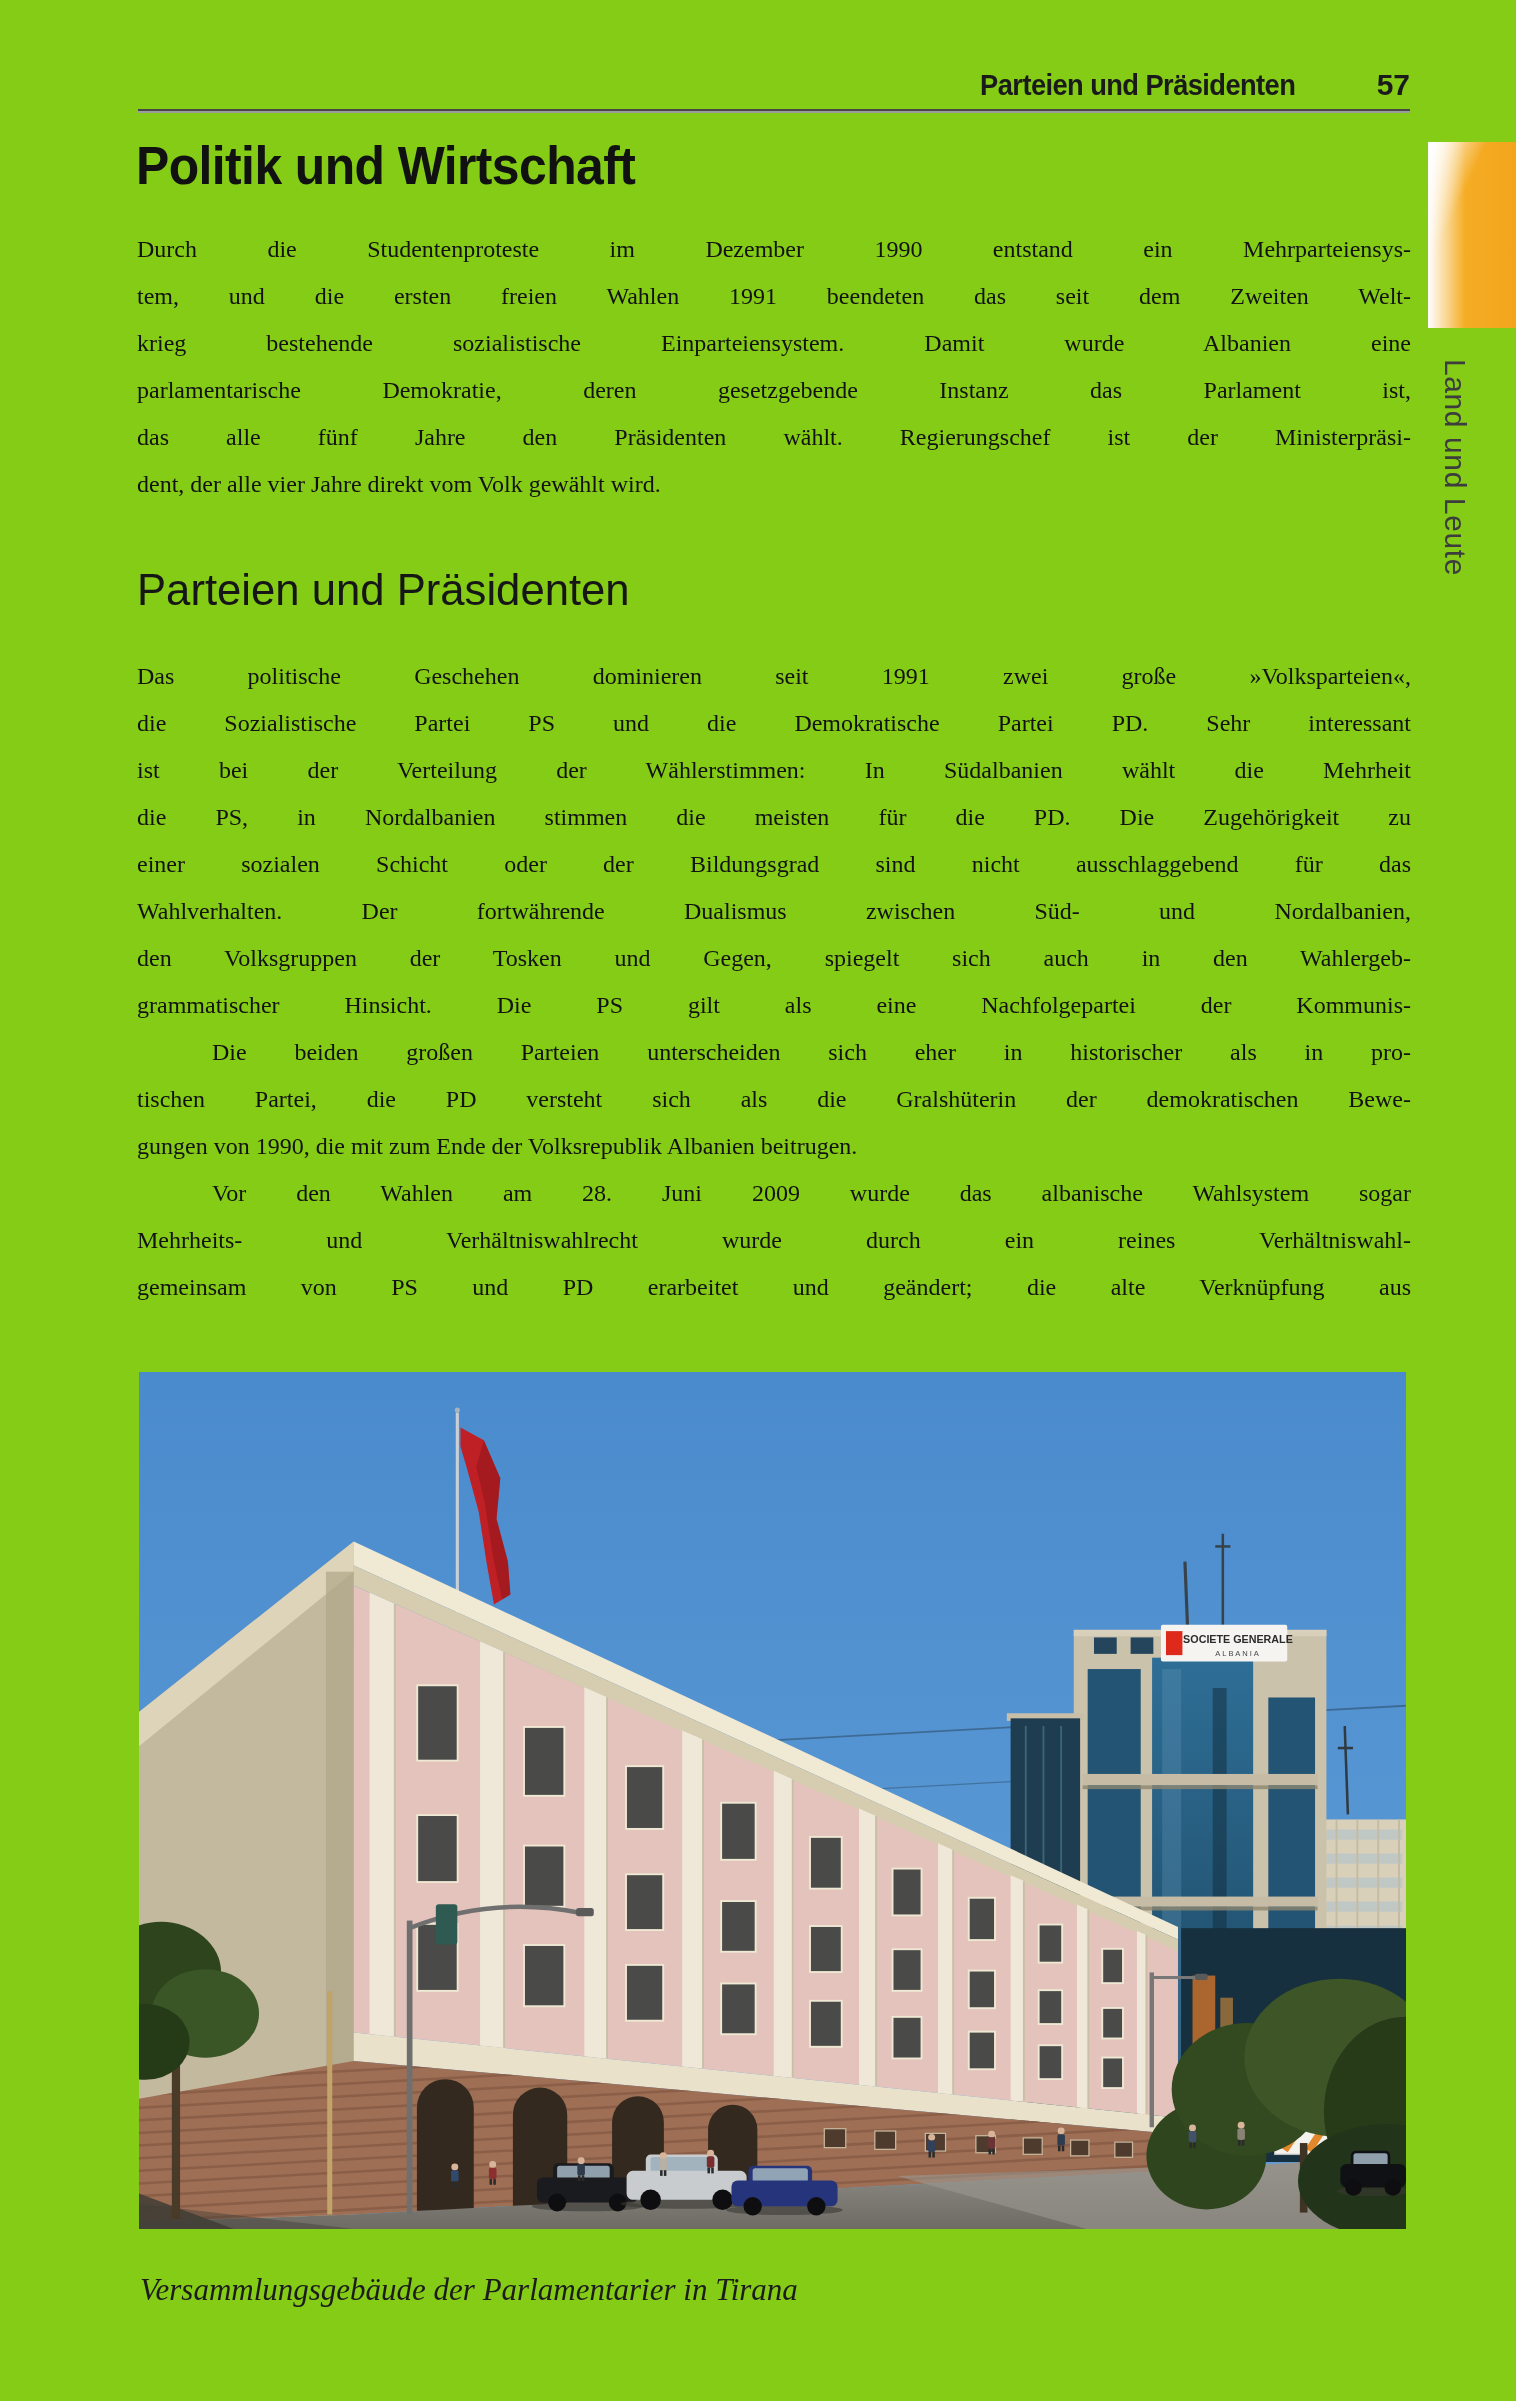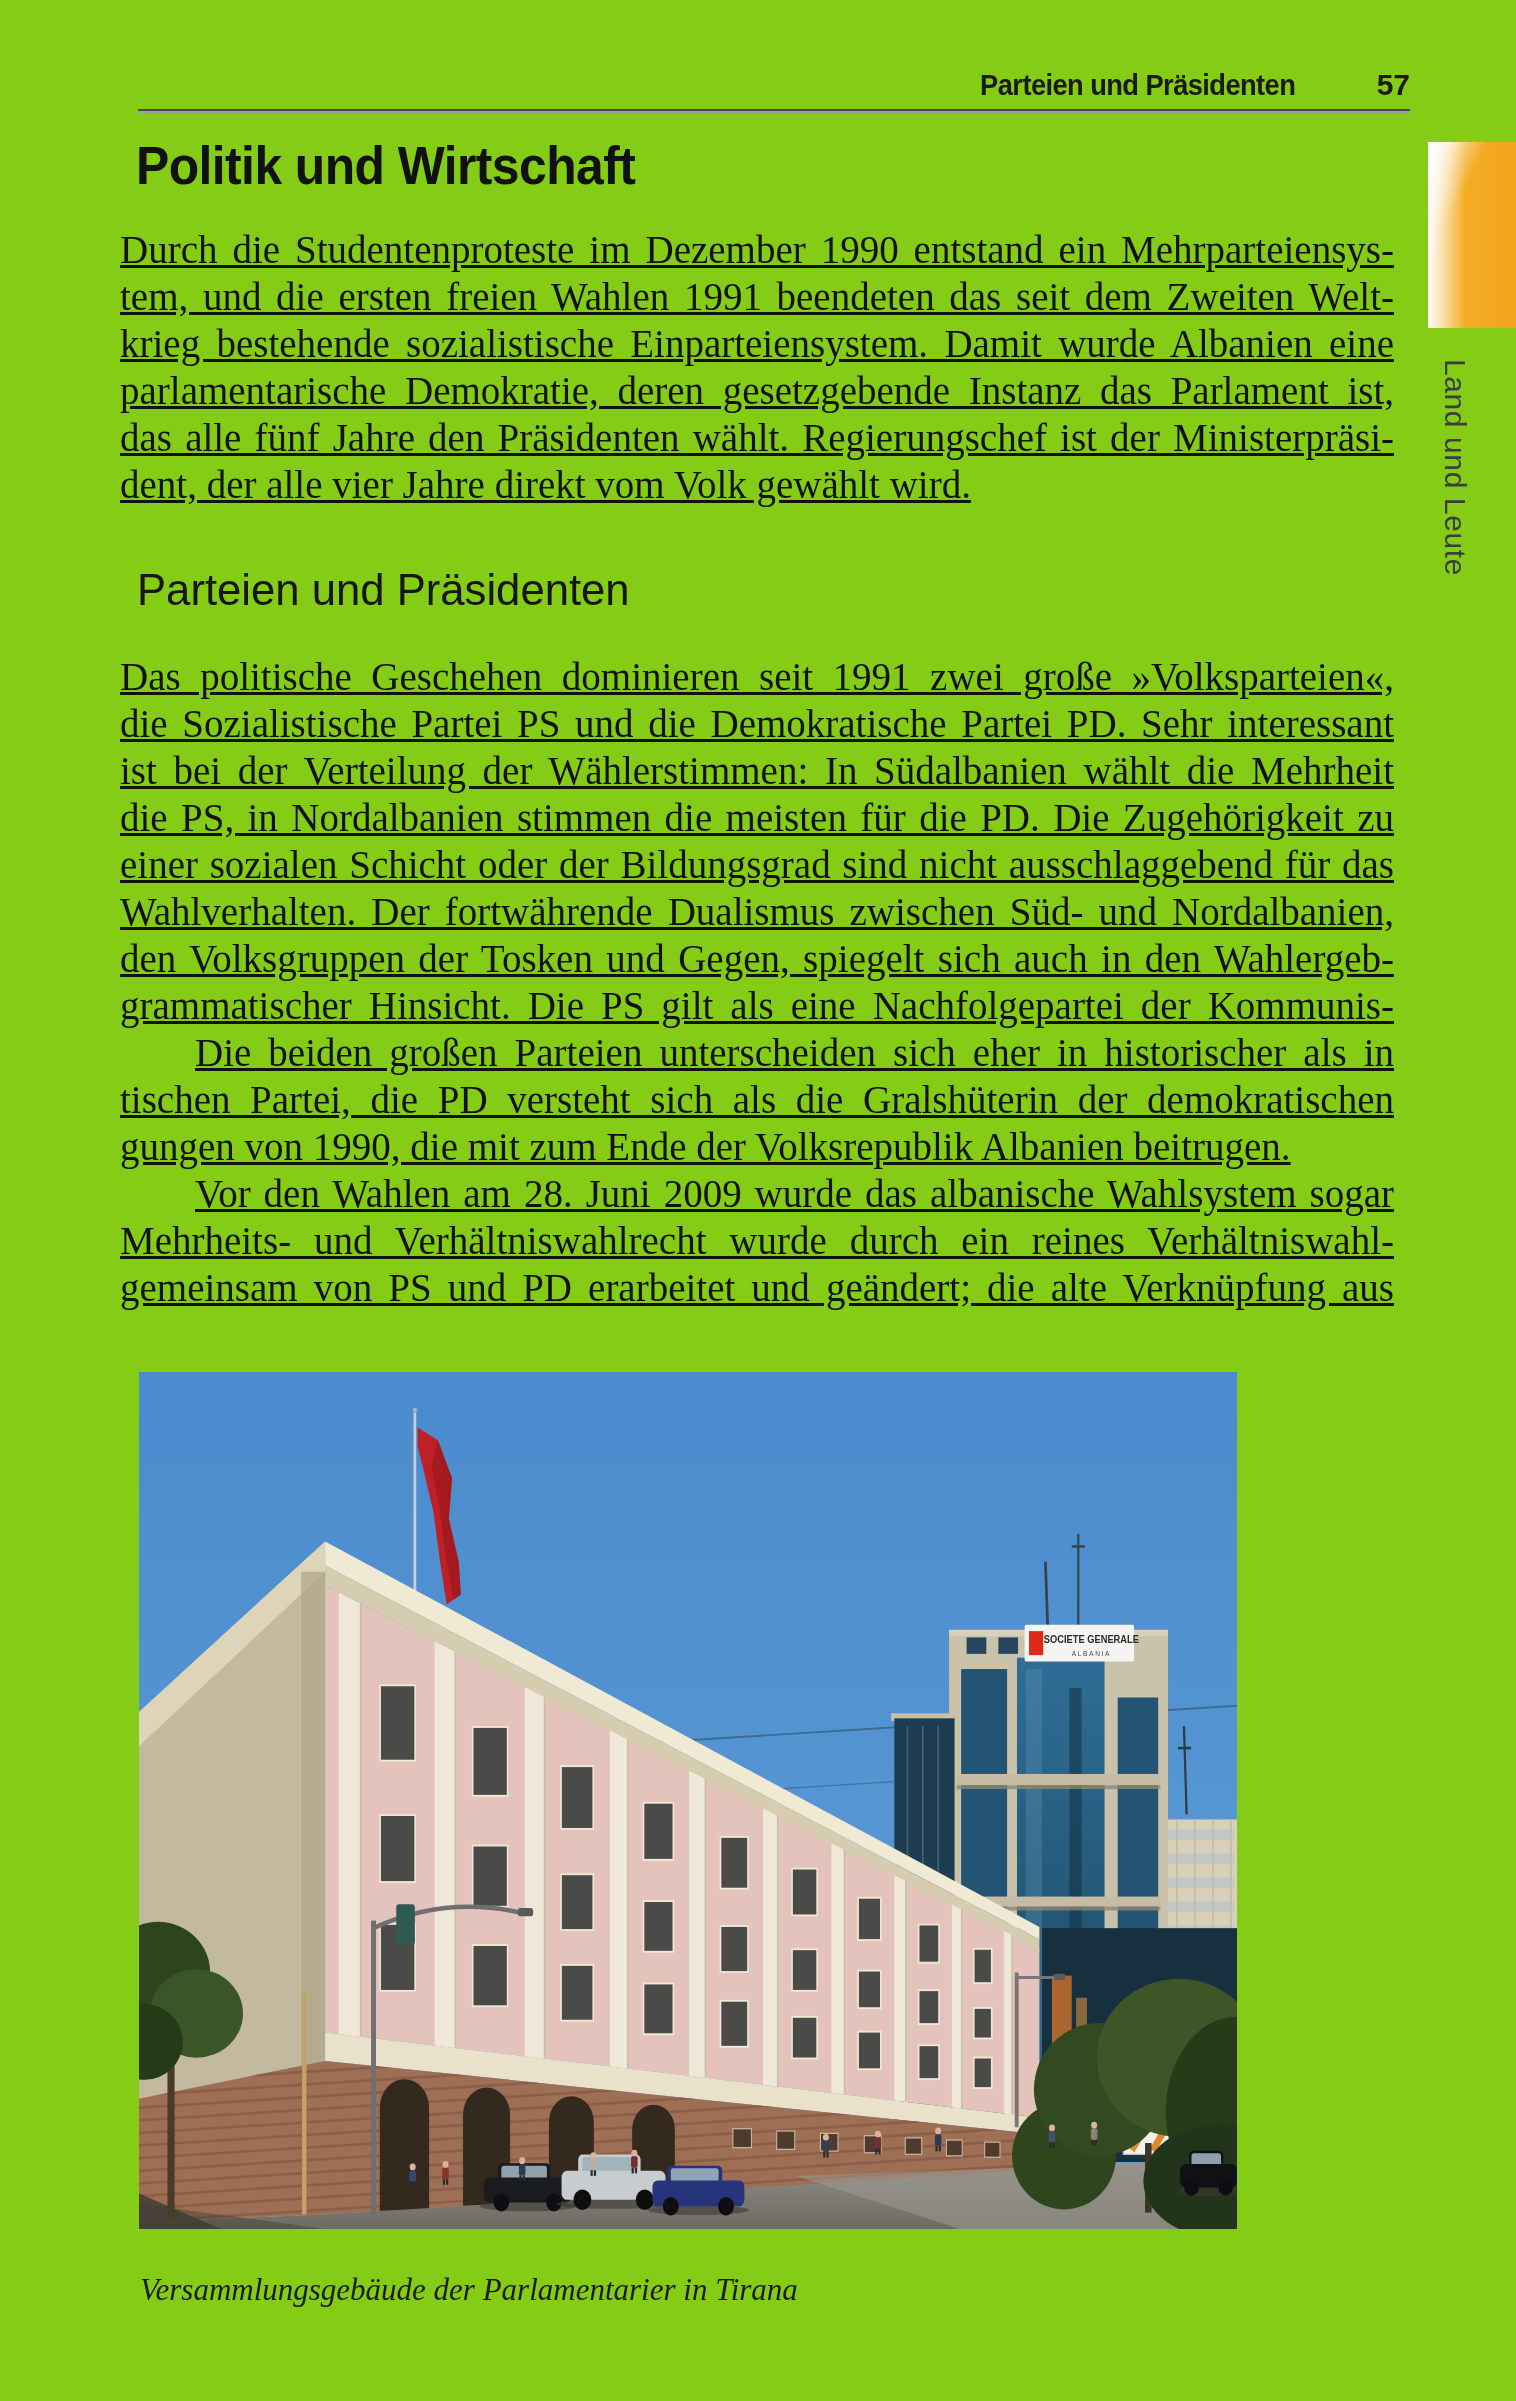--- a/index.html
+++ b/index.html
@@ -16,29 +16,29 @@
   .headrule{position:absolute;top:109px;left:138px;width:1272px;height:4.4px;
             background:linear-gradient(#474747 0 45%,#9c9c9c 45% 100%);}
 
   
   .title{position:absolute;top:138px;left:136px;font-size:53px;line-height:1.05;font-weight:700;
          letter-spacing:-0.6px;color:#111;transform:scaleX(.94);transform-origin:left center;white-space:nowrap;}
   .h2{position:absolute;top:566px;left:137px;font-size:45px;line-height:1.05;font-weight:400;
       letter-spacing:0;color:#161616;transform:scaleX(.97);transform-origin:left center;white-space:nowrap;}
 
   
-  .para{position:absolute;left:120px;width:1274px;font-size:39px;color:#121212;text-decoration:underline;}
+  .para{position:absolute;left:137px;width:1274px;font-size:24px;color:#121212;}
   .para1{top:226px;}
   .para2{top:653px;}
   .tline{height:47px;line-height:47px;text-align:justify;text-align-last:justify;overflow:hidden;}
   .tline.last{text-align-last:left;}
   .tline.ind{padding-left:75px;}
 
   
-  .photo{position:absolute;left:139px;top:1372px;width:1098px;height:857px;overflow:hidden;background:#4a8ccd;}
+  .photo{position:absolute;left:139px;top:1372px;width:1267px;height:857px;overflow:hidden;background:#4a8ccd;}
   .photo svg{display:block;width:100%;height:100%;}
   .caption{position:absolute;left:140px;top:2272px;font-size:31px;font-style:italic;color:#1c1c1c;
            letter-spacing:0;}
 
   
   .sidetab{position:absolute;left:1428px;top:142px;width:88px;height:186px;
            background:linear-gradient(115deg,#ffffff 2%,rgba(255,255,255,0) 34%),
                       linear-gradient(to right,#ffffff 0%,#F5AD25 42%,#F2A41C 100%);}
   .sidelabel{position:absolute;left:1438px;top:359px;height:265px;
              font-family:"Liberation Sans",sans-serif;font-size:30px;color:#3d3d3d;

